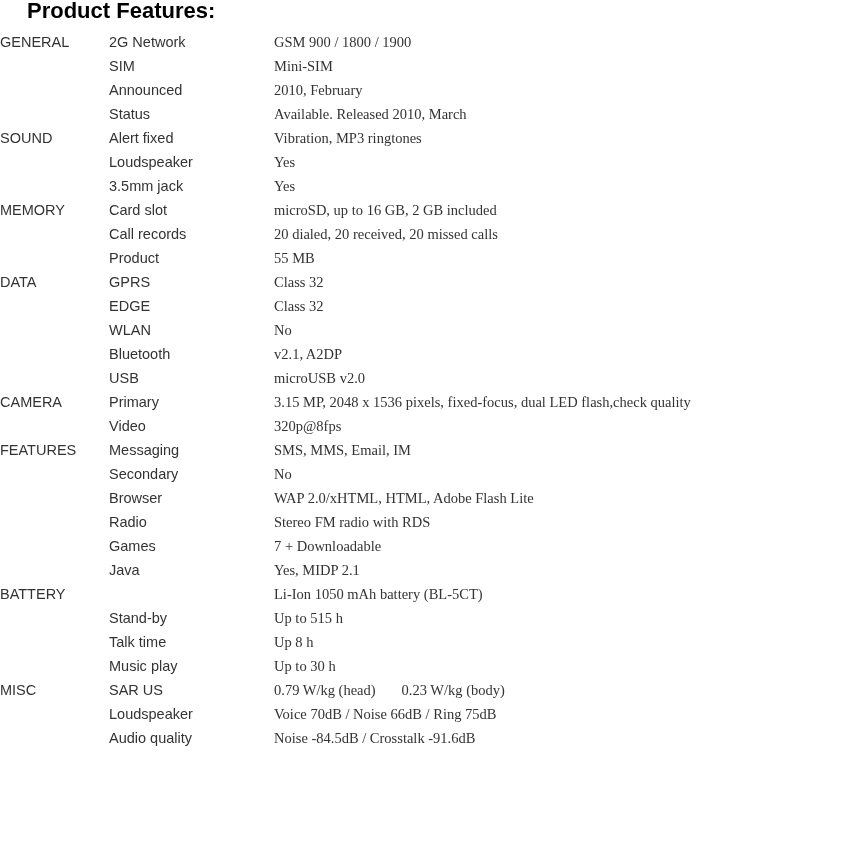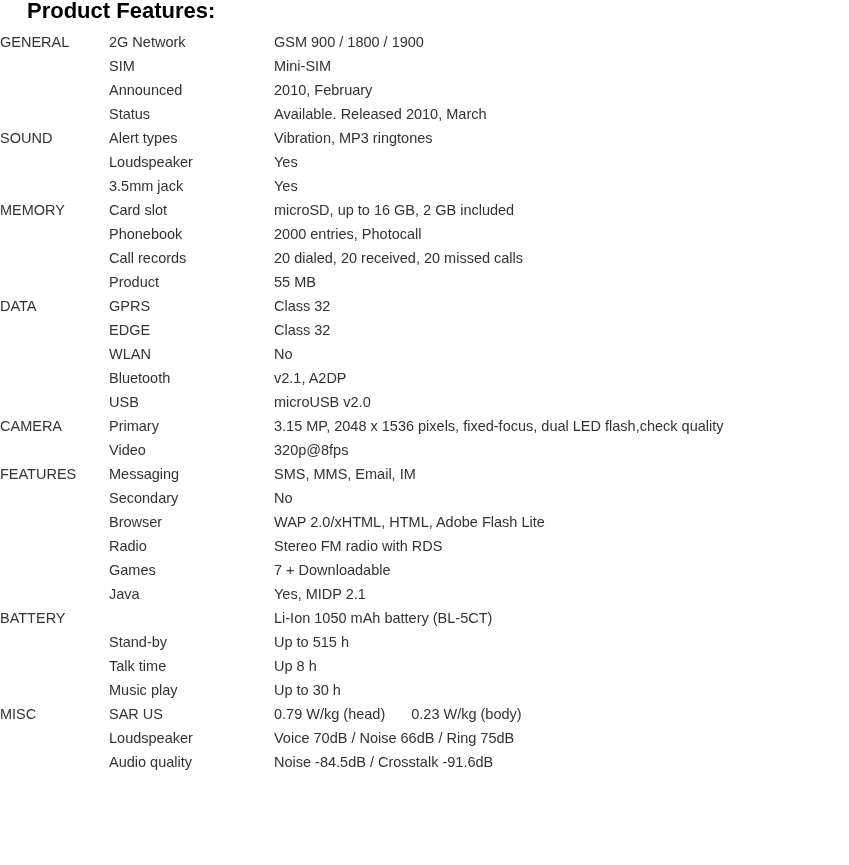--- a/index.html
+++ b/index.html
@@ -61,20 +61,21 @@
   }
   td.col-feature {
     width: 165px;
     padding-left: 11px;
     box-sizing: border-box;
   }
   td.col-value {
     width: 575px;
     padding-left: 0px;
     box-sizing: border-box;
+    font-family: Liberation Serif, serif;
   }
   td.wrap-value {
     white-space: normal;
     line-height: 24px;
     width: 280px;
   }
   tr.tall-row {
     height: 48px;
   }
   .gap-sep {
@@ -106,42 +107,37 @@
           <td class="col-feature">Announced</td>
           <td class="col-value">2010, February</td>
         </tr>
         <tr>
           <td class="col-category"></td>
           <td class="col-feature">Status</td>
           <td class="col-value">Available. Released 2010, March</td>
         </tr>
         <tr>
           <td class="col-category">SOUND</td>
-          <td class="col-feature">Alert types</td>
+          <td class="col-feature">Alert fixed</td>
           <td class="col-value">Vibration, MP3 ringtones</td>
         </tr>
         <tr>
           <td class="col-category"></td>
           <td class="col-feature">Loudspeaker</td>
           <td class="col-value">Yes</td>
         </tr>
         <tr>
           <td class="col-category"></td>
           <td class="col-feature">3.5mm jack</td>
           <td class="col-value">Yes</td>
         </tr>
         <tr>
           <td class="col-category">MEMORY</td>
           <td class="col-feature">Card slot</td>
           <td class="col-value">microSD, up to 16 GB, 2 GB included</td>
-        </tr>
-        <tr>
-          <td class="col-category"></td>
-          <td class="col-feature">Phonebook</td>
-          <td class="col-value">2000 entries, Photocall</td>
         </tr>
         <tr>
           <td class="col-category"></td>
           <td class="col-feature">Call records</td>
           <td class="col-value">20 dialed, 20 received, 20 missed calls</td>
         </tr>
         <tr>
           <td class="col-category"></td>
           <td class="col-feature">Product</td>
           <td class="col-value">55 MB</td>

